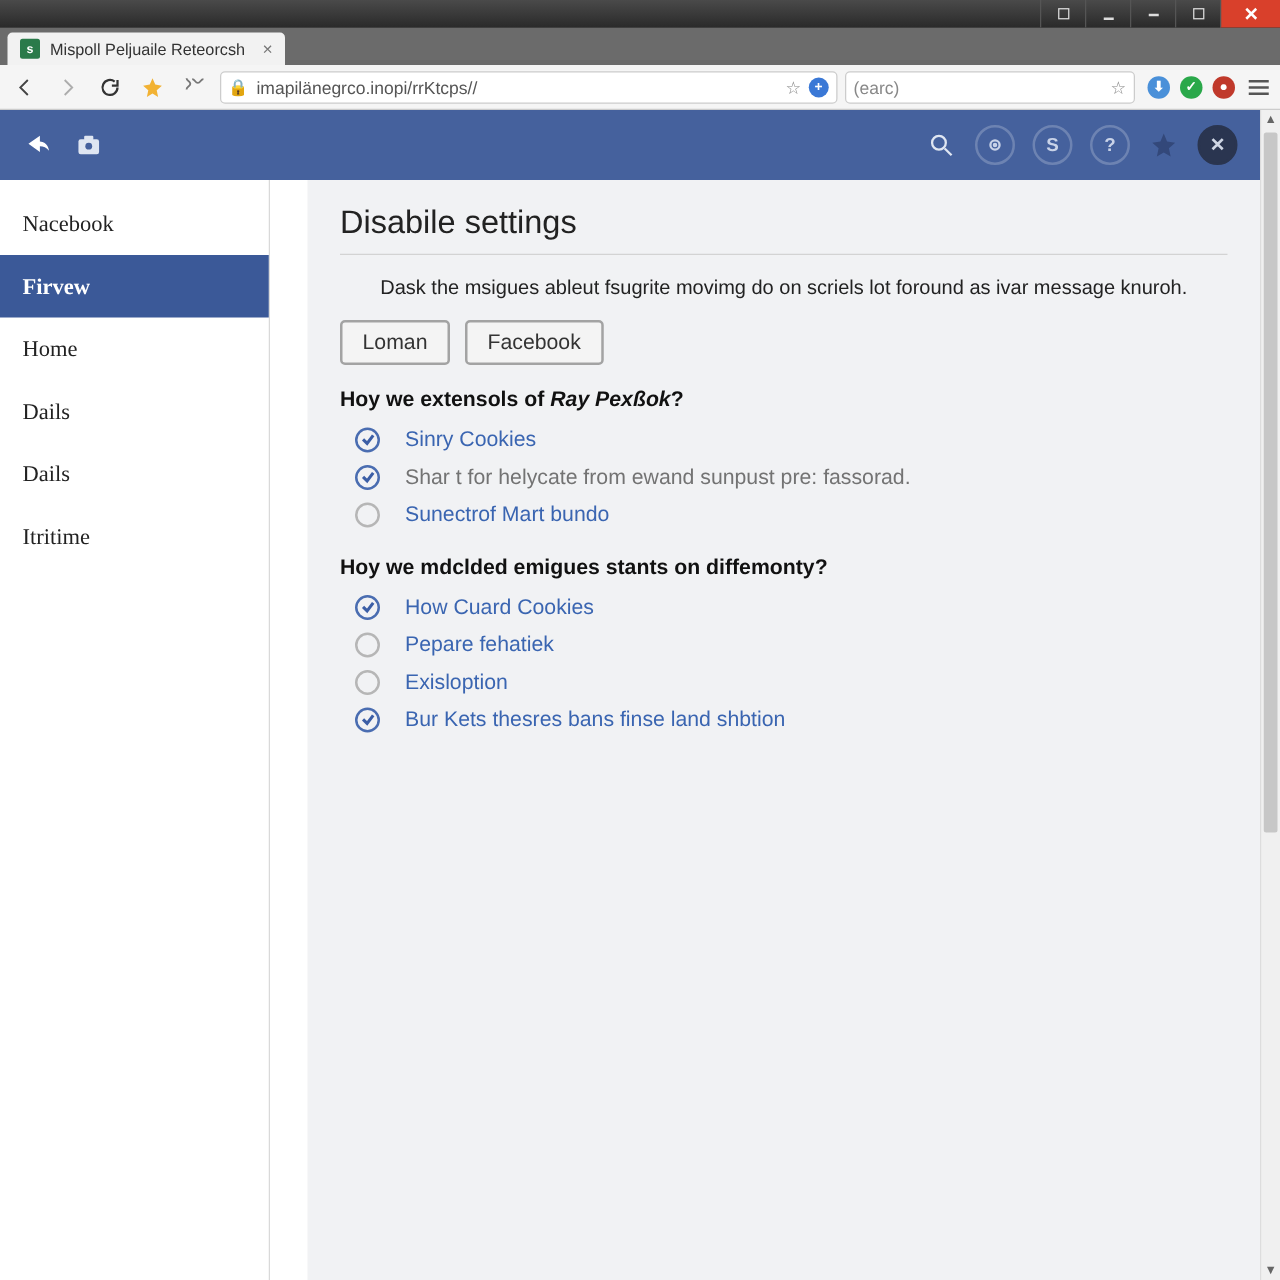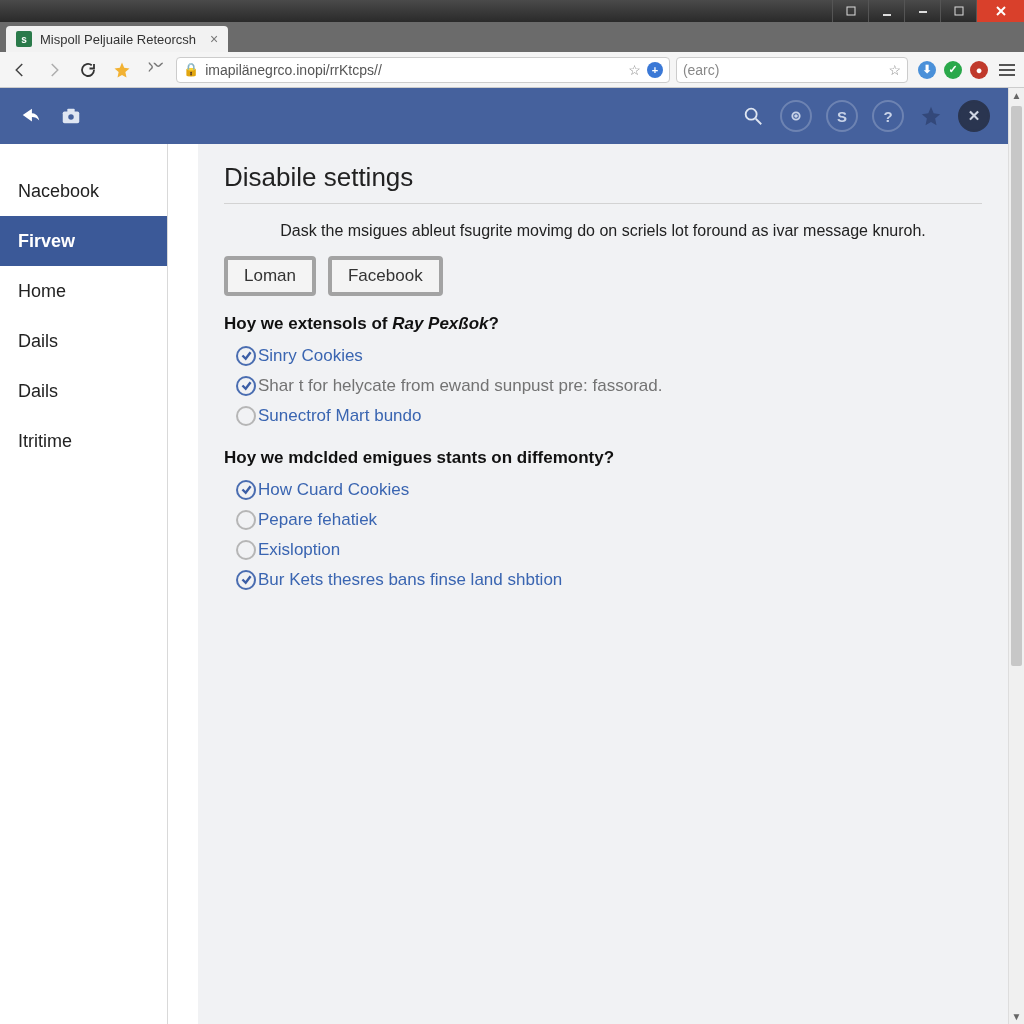--- a/index.html
+++ b/index.html
@@ -46,34 +46,34 @@
 .app-header { height: 56px; background: #45619d; display:flex; align-items:center; padding: 0 18px; gap:14px; }
 .app-header .logo { width:28px;height:28px;color:#fff; }
 .app-header .hicon { width:26px;height:26px;color:#dfe6f2; display:flex;align-items:center;justify-content:center; }
 .app-header .spacer { flex:1; }
 .app-header .round { width:32px;height:32px;border-radius:50%;display:flex;align-items:center;justify-content:center;color:#c9d3e8;border:2px solid #6d83b2; font-size:15px;font-weight:bold;}
 .app-header .round.dark{background:#2a3550;border-color:#2a3550;color:#cfd6e4;}
 .app-header svg{width:22px;height:22px;}
 
 
 .app-body { flex:1; display:flex; height: calc(100% - 56px); }
-.sidebar { width: 168px; background:#fff; border-right:1px solid #d9d9d9; padding-top:22px; }
+.sidebar { width: 216px; background:#fff; border-right:1px solid #d9d9d9; padding-top:10px;font-family:Liberation Serif, serif; }
 .side-item { height:50px; display:flex; align-items:center; padding:0 18px; font-size:18px; color:#222; }
 .side-item.active { background:#3b5998; color:#fff; font-weight:bold; }
 
 .main { flex:1; padding: 18px 26px; background:#f1f2f4; overflow:hidden;margin-left:30px; }
 .main h1 { font-size:26px; font-weight:normal; color:#222; margin-bottom:10px; }
 .hr { border:none;border-top:1px solid #d3d3d3; margin-bottom:16px; }
 .desc { font-size:16px; color:#222; margin-bottom:14px; line-height:1.35;text-align:center; }
 .btn-row { display:flex; gap:12px; margin-bottom:18px; }
-.btn { background:#f4f4f4; border:4px solid #a3a3a3; border-radius:4px; padding:6px 16px; font-size:17px; color:#333; }
+.btn { background:#f4f4f4; border:2px solid #a3a3a3; border-radius:4px; padding:6px 16px; font-size:17px; color:#333; }
 
 .q { font-size:17px; font-weight:bold; color:#111; margin: 10px 0 12px 0; }
 .opt-list { display:flex; flex-direction:column; gap:10px; padding-left:12px; margin-bottom:22px; }
-.opt { display:flex; align-items:flex-start; gap:2px; }
+.opt { display:flex; align-items:flex-start; gap:20px; }
 .check { width:20px;height:20px;border-radius:50%;border:2px solid #4a6db1;display:flex;align-items:center;justify-content:center;flex-shrink:0; }
 .check.off { border-color:#b6b6b6; }
 .check svg { width:13px;height:13px;display:none; }
 .check.on svg { display:block; }
 .opt-label { font-size:17px; color:#3a65b1; }
 .opt-label.dark { color:#737373; }
 
 </style>
 </head>
 <body>

